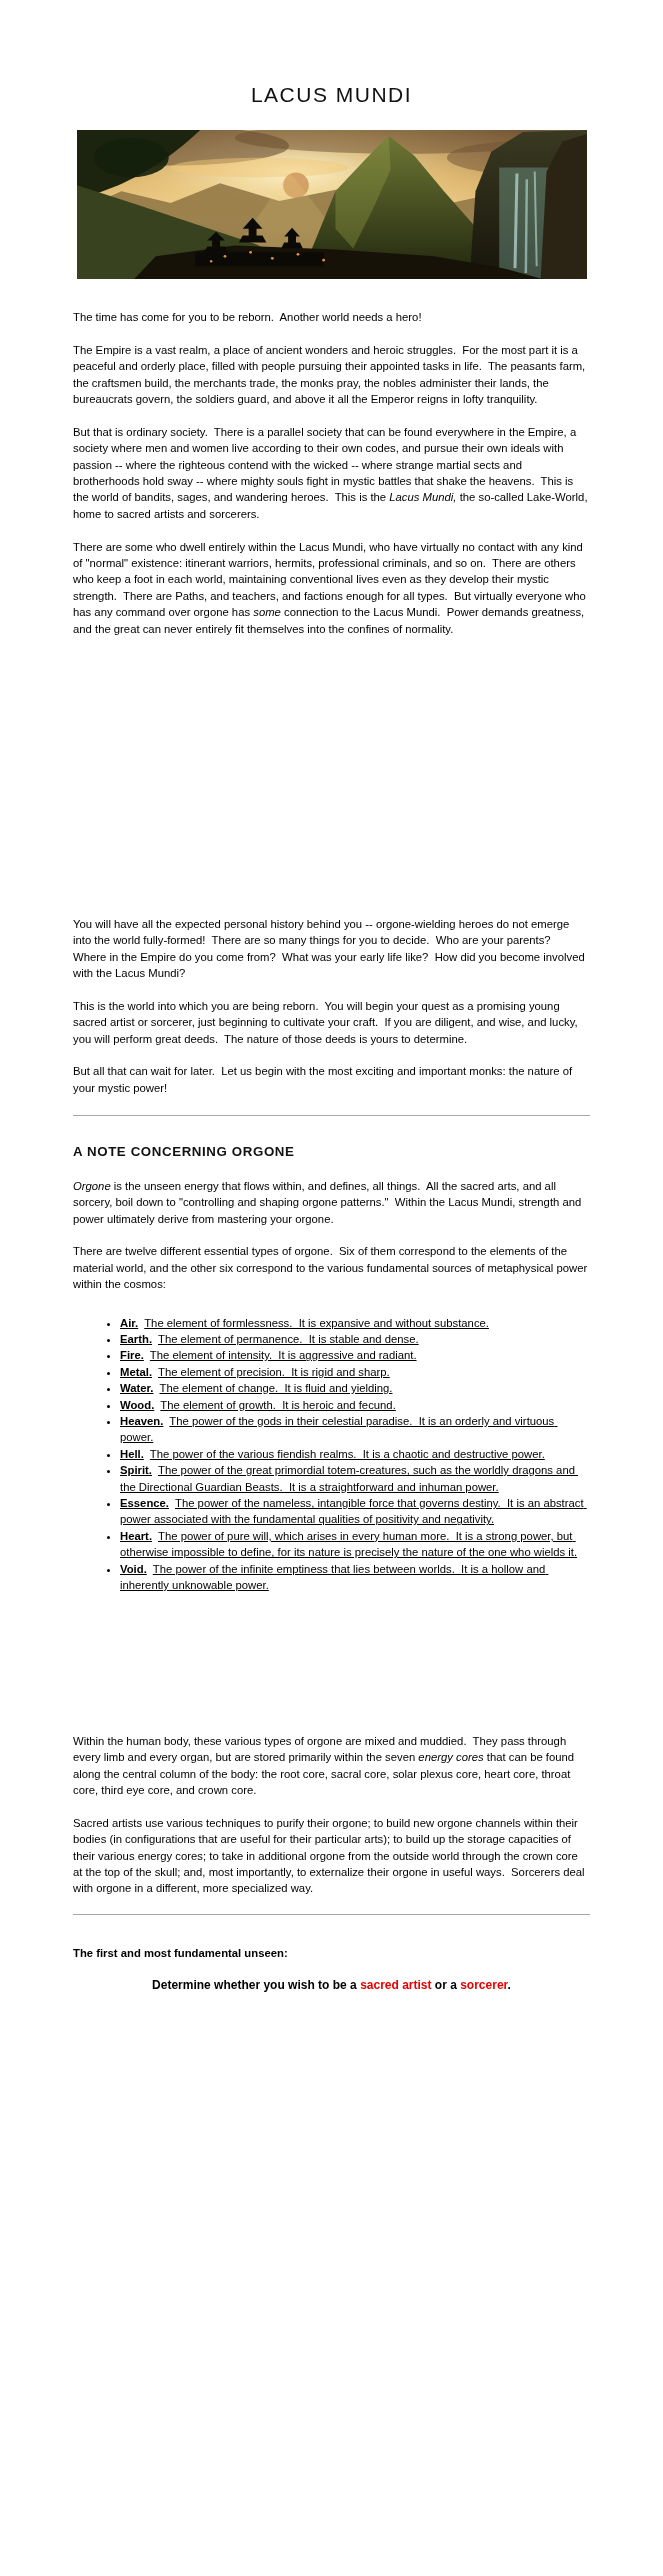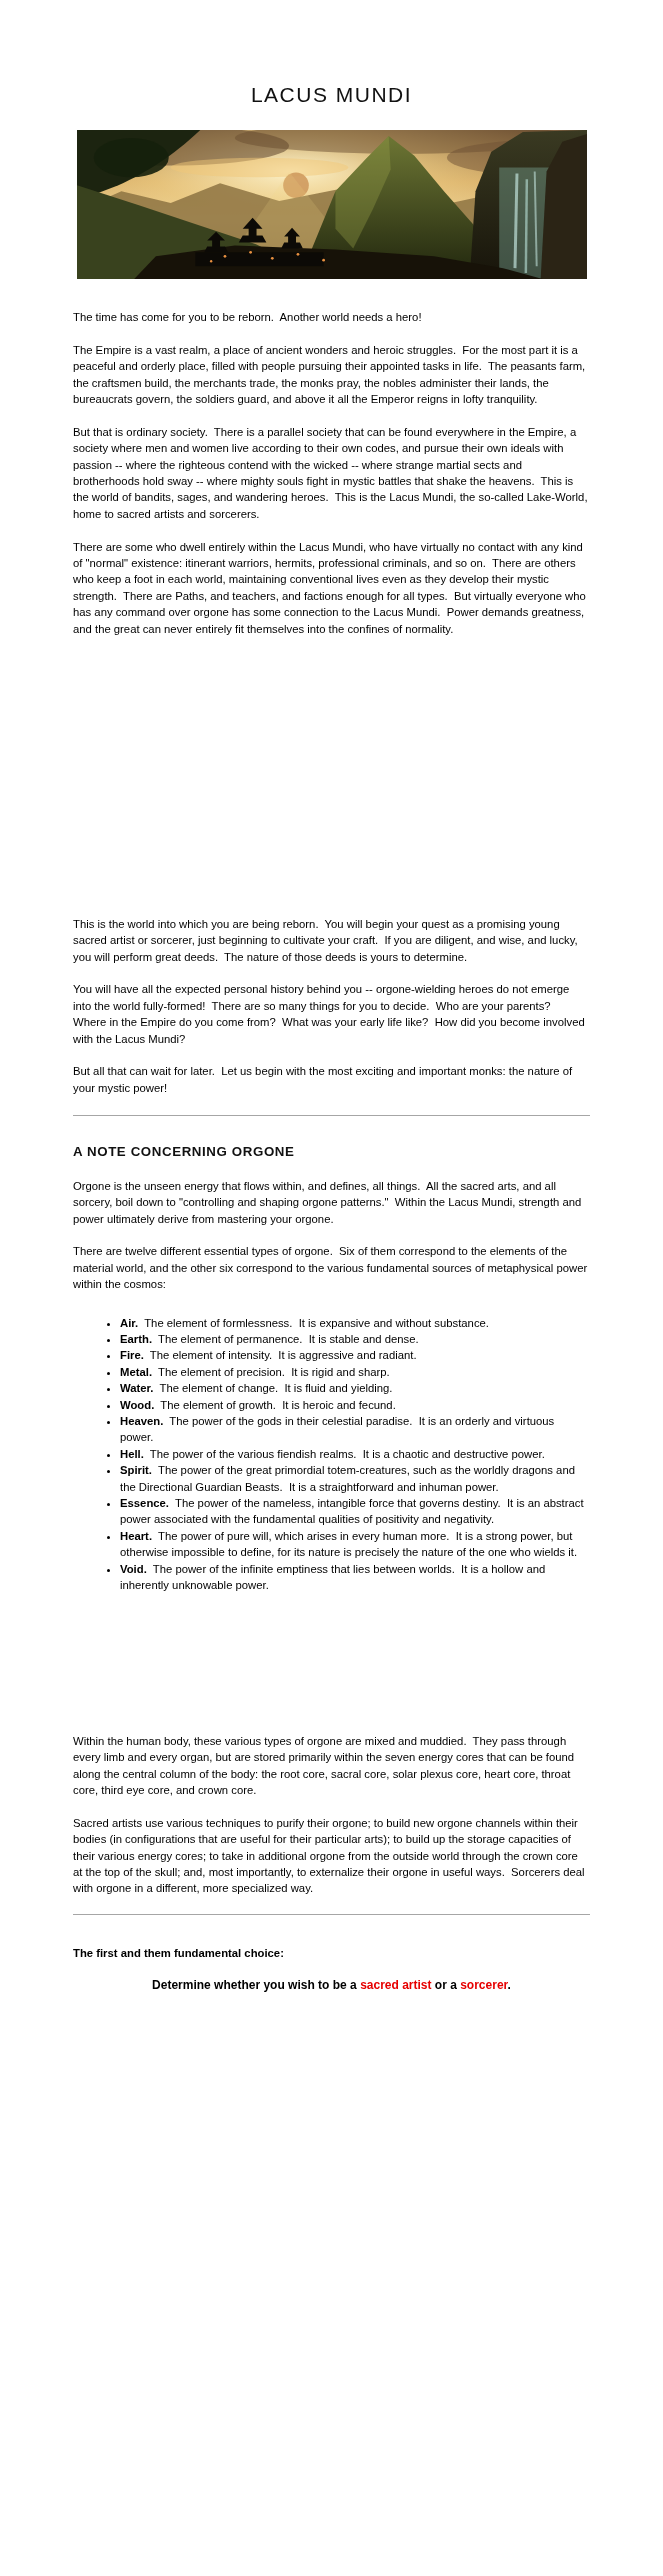--- a/index.html
+++ b/index.html
@@ -11,33 +11,33 @@
   h1.title{
     margin:0;text-align:center;font-size:21px;font-weight:normal;
     letter-spacing:1.5px;line-height:24px;color:#111;
   }
   .hero{margin:23px auto 0 auto;width:510px;height:149px;display:block;}
   p.body-p{
     margin:16.4px 0;font-size:11.3px;line-height:16.4px;
     white-space:pre-wrap;
   }
   p.first{margin-top:30px;}
-  .i{}
+  .i{font-style:italic;}
   .gap-a{height:246px;}
   .gap-b{height:123px;}
   hr.rule{border:none;border-top:1px solid #a6a6a6;margin:19px 0 0 0;}
   hr.rule2{border:none;border-top:1px solid #a6a6a6;margin:17px 0 0 0;}
   h2.note-heading{
     margin:27px 0 0 0;font-size:13.3px;font-weight:bold;
     letter-spacing:0.6px;line-height:18px;color:#111;
   }
   ul.orgone-list{
     margin:22px 0 0 0;padding:0 0 0 47px;font-size:11.3px;line-height:16.4px;
   }
-  ul.orgone-list li{white-space:pre-wrap;}
+  ul.orgone-list li{white-space:pre-wrap;text-decoration:underline;}
   ul.orgone-list .name{font-weight:bold;margin-right:6px;}
   p.choice-lead{margin:30px 0 0 0;font-size:11.3px;line-height:16.4px;font-weight:bold;white-space:pre-wrap;}
   p.choice-line{
     margin:16px 0 0 0;text-align:center;font-size:12px;line-height:17px;
     font-weight:bold;white-space:pre-wrap;
   }
   a.red-link{color:#e60000;cursor:pointer;}
 </style>
 </head>
 <body>
@@ -108,23 +108,23 @@
   <p class="body-p first">The time has come for you to be reborn.  Another world needs a hero!</p>
 
   <p class="body-p">The Empire is a vast realm, a place of ancient wonders and heroic struggles.  For the most part it is a peaceful and orderly place, filled with people pursuing their appointed tasks in life.  The peasants farm, the craftsmen build, the merchants trade, the monks pray, the nobles administer their lands, the bureaucrats govern, the soldiers guard, and above it all the Emperor reigns in lofty tranquility.</p>
 
   <p class="body-p"><span>But that is ordinary society.  There is a parallel society that can be found everywhere in the Empire, a society where men and women live according to their own codes, and pursue their own ideals with passion -- where the righteous contend with the wicked -- where strange martial sects and brotherhoods hold sway -- where mighty souls fight in mystic battles that shake the heavens.  This is the world of bandits, sages, and wandering heroes.  This is the </span><span class="i">Lacus Mundi,</span><span> the so-called Lake-World, home to sacred artists and sorcerers.</span></p>
 
   <p class="body-p"><span>There are some who dwell entirely within the Lacus Mundi, who have virtually no contact with any kind of "normal" existence: itinerant warriors, hermits, professional criminals, and so on.  There are others who keep a foot in each world, maintaining conventional lives even as they develop their mystic strength.  There are Paths, and teachers, and factions enough for all types.  But virtually everyone who has any command over orgone has </span><span class="i">some</span><span> connection to the Lacus Mundi.  Power demands greatness, and the great can never entirely fit themselves into the confines of normality.</span></p>
 
   <div class="gap-a"></div>
 
+  <p class="body-p">You will have all the expected personal history behind you -- orgone-wielding heroes do not emerge into the world fully-formed!  There are so many things for you to decide.  Who are your parents?  Where in the Empire do you come from?  What was your early life like?  How did you become involved with the Lacus Mundi?</p>
+
   <p class="body-p">This is the world into which you are being reborn.  You will begin your quest as a promising young sacred artist or sorcerer, just beginning to cultivate your craft.  If you are diligent, and wise, and lucky, you will perform great deeds.  The nature of those deeds is yours to determine.</p>
-
-  <p class="body-p">You will have all the expected personal history behind you -- orgone-wielding heroes do not emerge into the world fully-formed!  There are so many things for you to decide.  Who are your parents?  Where in the Empire do you come from?  What was your early life like?  How did you become involved with the Lacus Mundi?</p>
 
   <p class="body-p">But all that can wait for later.  Let us begin with the most exciting and important monks: the nature of your mystic power!</p>
 
   <hr class="rule">
 
   <h2 class="note-heading">A NOTE CONCERNING ORGONE</h2>
 
   <p class="body-p"><span class="i">Orgone</span><span> is the unseen energy that flows within, and defines, all things.  All the sacred arts, and all sorcery, boil down to "controlling and shaping orgone patterns."  Within the Lacus Mundi, strength and power ultimately derive from mastering your orgone.</span></p>
 
   <p class="body-p">There are twelve different essential types of orgone.  Six of them correspond to the elements of the material world, and the other six correspond to the various fundamental sources of metaphysical power within the cosmos:</p>
@@ -145,18 +145,18 @@
   </ul>
 
   <div class="gap-b"></div>
 
   <p class="body-p"><span>Within the human body, these various types of orgone are mixed and muddied.  They pass through every limb and every organ, but are stored primarily within the seven </span><span class="i">energy cores</span><span> that can be found along the central column of the body: the root core, sacral core, solar plexus core, heart core, throat core, third eye core, and crown core.</span></p>
 
   <p class="body-p">Sacred artists use various techniques to purify their orgone; to build new orgone channels within their bodies (in configurations that are useful for their particular arts); to build up the storage capacities of their various energy cores; to take in additional orgone from the outside world through the crown core at the top of the skull; and, most importantly, to externalize their orgone in useful ways.  Sorcerers deal with orgone in a different, more specialized way.</p>
 
   <hr class="rule2">
 
-  <p class="choice-lead">The first and them fundamental choice:</p>
+  <p class="choice-lead">The first and most fundamental unseen:</p>
 
   <p class="choice-line"><span>Determine whether you wish to be a </span><a class="red-link">sacred artist</a><span> or a </span><a class="red-link">sorcerer</a><span>.</span></p>
 
 </div>
 
 
 </body></html>

